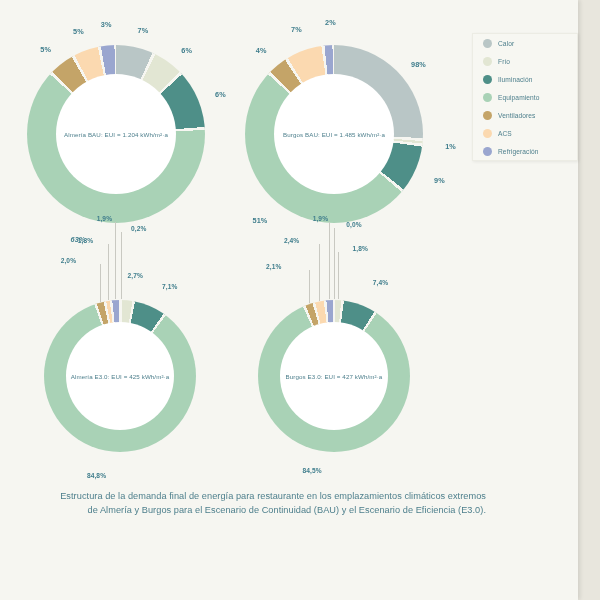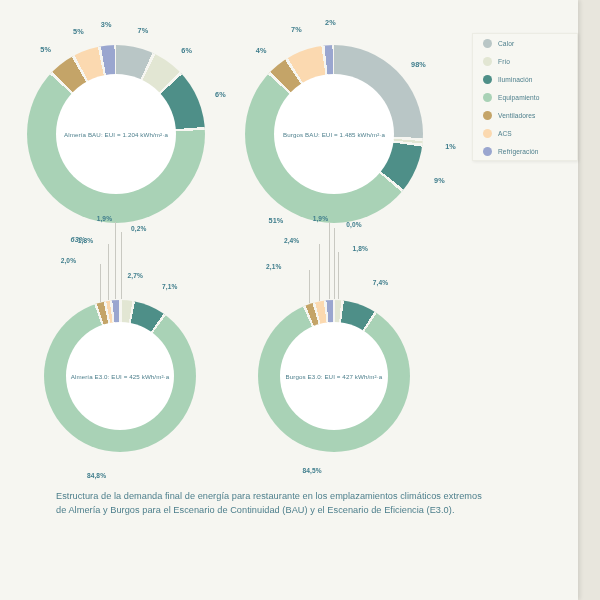--- a/index.html
+++ b/index.html
@@ -38,21 +38,21 @@
     box-shadow:1px 1px 3px rgba(0,0,0,0.07);
   }
   .legend-row{
     display:flex;align-items:center;height:18px;padding-left:10px;
   }
   .swatch{width:9px;height:9px;border-radius:50%;flex:0 0 auto;}
   .legend-label{margin-left:6px;font-size:6.6px;color:#4d7f8c;letter-spacing:0.1px;}
   
   #caption{
     position:absolute;left:56px;top:489px;width:430px;
-    color:#4d7f8c;font-size:9.2px;line-height:14px;letter-spacing:0.05px;
+    color:#4d7f8c;font-size:9.2px;line-height:14px;letter-spacing:0.05px;text-align:right;
   }
 </style>
 </head>
 <body>
 
 <div id="page">
 
   <div class="donut-wrap" id="chart0" style="left:27px;top:45px;width:178px;height:178px;">
     <div class="donut" style="background: conic-gradient(rgb(185, 198, 198) 0%, rgb(185, 198, 198) 7%, rgb(226, 230, 211) 7%, rgb(226, 230, 211) 13%, rgb(78, 143, 136) 13%, rgb(78, 143, 136) 24%, rgb(169, 210, 182) 24%, rgb(169, 210, 182) 87%, rgb(196, 164, 104) 87%, rgb(196, 164, 104) 92%, rgb(251, 217, 176) 92%, rgb(251, 217, 176) 97%, rgb(154, 166, 207) 97%, rgb(154, 166, 207) 100%);">
         <div style="position: absolute; inset: 0px; border-radius: 50%; pointer-events: none; background: conic-gradient(transparent 6.72%, rgb(246, 246, 241) 6.72%, rgb(246, 246, 241) 7.28%, transparent 7.28%, transparent 12.72%, rgb(246, 246, 241) 12.72%, rgb(246, 246, 241) 13.28%, transparent 13.28%, transparent 23.72%, rgb(246, 246, 241) 23.72%, rgb(246, 246, 241) 24.28%, transparent 24.28%, transparent 86.72%, rgb(246, 246, 241) 86.72%, rgb(246, 246, 241) 87.28%, transparent 87.28%, transparent 91.72%, rgb(246, 246, 241) 91.72%, rgb(246, 246, 241) 92.28%, transparent 92.28%, transparent 96.72%, rgb(246, 246, 241) 96.72%, rgb(246, 246, 241) 97.28%, transparent 97.28%, transparent 99.72%, rgb(246, 246, 241) 99.72%, rgb(246, 246, 241) 100%, transparent 100%);"></div>
@@ -70,21 +70,21 @@
 
   <div class="donut-wrap" id="chart1" style="left:245px;top:45px;width:178px;height:178px;">
     <div class="donut" style="background: conic-gradient(rgb(185, 198, 198) 0%, rgb(185, 198, 198) 26%, rgb(226, 230, 211) 26%, rgb(226, 230, 211) 27%, rgb(78, 143, 136) 27%, rgb(78, 143, 136) 36%, rgb(169, 210, 182) 36%, rgb(169, 210, 182) 87%, rgb(196, 164, 104) 87%, rgb(196, 164, 104) 91%, rgb(251, 217, 176) 91%, rgb(251, 217, 176) 98%, rgb(154, 166, 207) 98%, rgb(154, 166, 207) 100%);">
         <div style="position: absolute; inset: 0px; border-radius: 50%; pointer-events: none; background: conic-gradient(transparent 25.72%, rgb(246, 246, 241) 25.72%, rgb(246, 246, 241) 26.28%, transparent 26.28%, transparent 26.72%, rgb(246, 246, 241) 26.72%, rgb(246, 246, 241) 27.28%, transparent 27.28%, transparent 35.72%, rgb(246, 246, 241) 35.72%, rgb(246, 246, 241) 36.28%, transparent 36.28%, transparent 86.72%, rgb(246, 246, 241) 86.72%, rgb(246, 246, 241) 87.28%, transparent 87.28%, transparent 90.72%, rgb(246, 246, 241) 90.72%, rgb(246, 246, 241) 91.28%, transparent 91.28%, transparent 97.72%, rgb(246, 246, 241) 97.72%, rgb(246, 246, 241) 98.28%, transparent 98.28%, transparent 99.72%, rgb(246, 246, 241) 99.72%, rgb(246, 246, 241) 100%, transparent 100%);"></div>
       </div>
     <div class="hole" style="width:120px;height:120px;"></div>
     <div class="center-label">Burgos BAU: EUI = 1.485 kWh/m²·a</div>
   <div class="pct" style="left: 173.5px; top: 19.1px;">98%</div>
       <div class="pct" style="left: 205.5px; top: 100.9px;">1%</div>
       <div class="pct" style="left: 194.4px; top: 134.7px;">9%</div>
-      <div class="pct" style="left: 31px; top: 174.8px;">51%</div>
+      <div class="pct" style="left: 15px; top: 174.8px;">51%</div>
       <div class="pct" style="left: 16.1px; top: 5.1px;">4%</div>
       <div class="pct" style="left: 51.4px; top: -15.8px;">7%</div>
       <div class="pct" style="left: 85.4px; top: -22.8px;">2%</div>
     </div>
 
   <div class="donut-wrap" id="chart2" style="left:44px;top:300px;width:152px;height:152px;">
     <div class="donut" style="background: conic-gradient(rgb(185, 198, 198) 0%, rgb(185, 198, 198) 0.2%, rgb(226, 230, 211) 0.2%, rgb(226, 230, 211) 2.9%, rgb(78, 143, 136) 2.9%, rgb(78, 143, 136) 10%, rgb(169, 210, 182) 10%, rgb(169, 210, 182) 94.8%, rgb(196, 164, 104) 94.8%, rgb(196, 164, 104) 96.8%, rgb(251, 217, 176) 96.8%, rgb(251, 217, 176) 98.1%, rgb(154, 166, 207) 98.1%, rgb(154, 166, 207) 100%);">
         <div style="position: absolute; inset: 0px; border-radius: 50%; pointer-events: none; background: conic-gradient(transparent 0%, rgb(246, 246, 241) 0%, rgb(246, 246, 241) 0.48%, transparent 0.48%, transparent 2.62%, rgb(246, 246, 241) 2.62%, rgb(246, 246, 241) 3.18%, transparent 3.18%, transparent 9.72%, rgb(246, 246, 241) 9.72%, rgb(246, 246, 241) 10.28%, transparent 10.28%, transparent 94.52%, rgb(246, 246, 241) 94.52%, rgb(246, 246, 241) 95.08%, transparent 95.08%, transparent 96.52%, rgb(246, 246, 241) 96.52%, rgb(246, 246, 241) 97.08%, transparent 97.08%, transparent 97.82%, rgb(246, 246, 241) 97.82%, rgb(246, 246, 241) 98.38%, transparent 98.38%, transparent 99.72%, rgb(246, 246, 241) 99.72%, rgb(246, 246, 241) 100%, transparent 100%);"></div>
       </div>
     <div class="hole" style="width:108px;height:108px;"></div>

